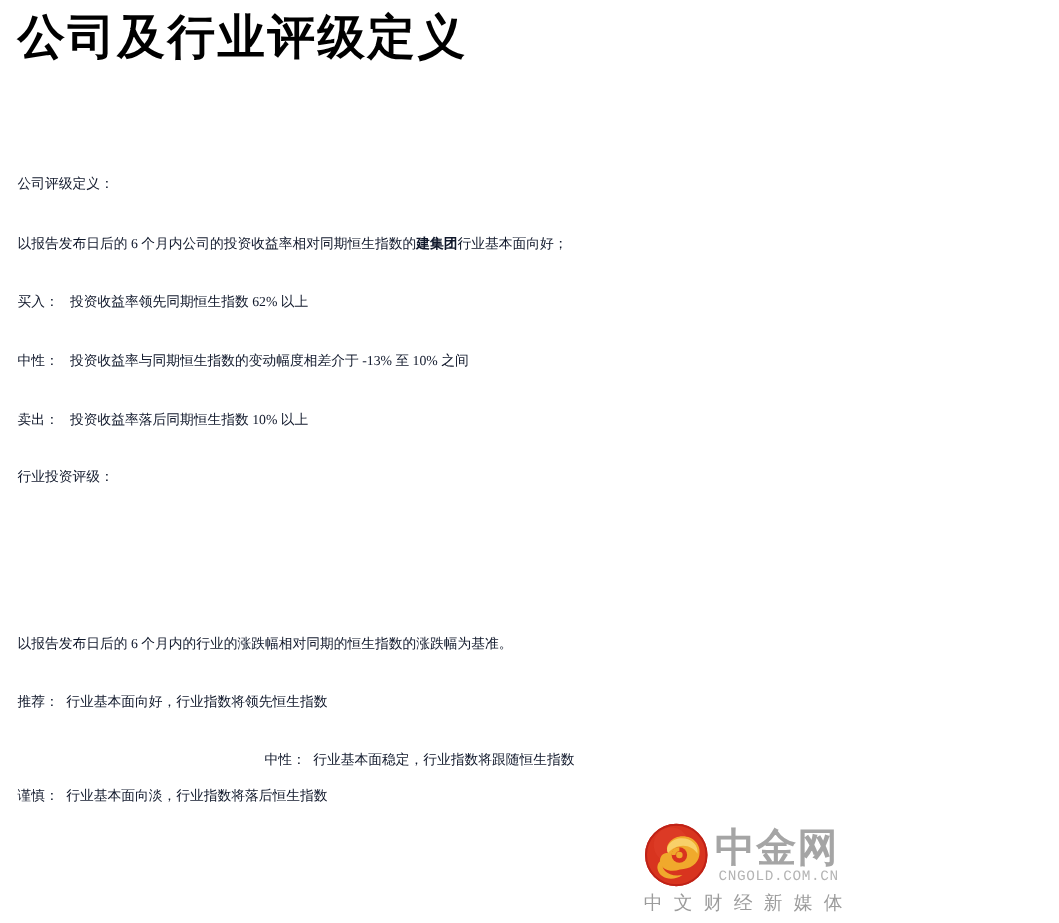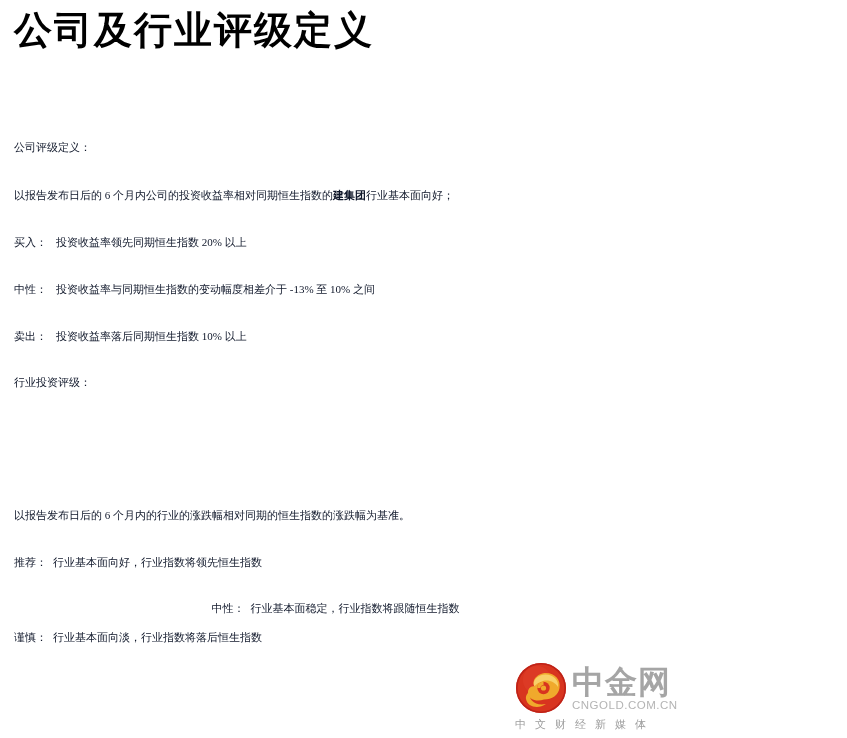--- a/index.html
+++ b/index.html
@@ -45,64 +45,65 @@
   .rating .def-2 { margin-left: 6px; }
 
   
   .watermark {
     position: absolute;
     right: 2px;
     bottom: 6px;
     width: 160px;
     -webkit-user-select: none;
     user-select: none;
+    text-align: right;
   }
   .wm-top { display: flex; align-items: center; }
   .wm-icon { width: 52px; height: 52px; flex: 0 0 52px; display: block; }
   .wm-texts { margin-left: 5px; display: flex; flex-direction: column; }
   .wm-brand {
     font-family: "Liberation Serif", "DejaVu Serif", serif;
     font-size: 32px;
     line-height: 34px;
     font-weight: 700;
     color: #a5a5a5;
     letter-spacing: 1px;
     white-space: nowrap;
   }
   .wm-domain {
-    font-family: Liberation Sans, sans-serif;
+    font-family: Liberation Mono, monospace;
     font-size: 11.5px;
     line-height: 13px;
     letter-spacing: 0.5px;
     color: #b4b4b4;
     white-space: nowrap;
   }
   .wm-tagline {
     margin-top: 3px;
     font-family: "Liberation Sans", "DejaVu Sans", sans-serif;
-    font-size: 11px;
+    font-size: 15px;
     color: #9c9c9c;
     letter-spacing: 9px;
     white-space: nowrap;
   }
 </style>
 </head>
 <body>
 
 <div class="page">
 
   <h1 class="doc-title">公司及行业评级定义</h1>
 
   <div class="content">
 
     <p>公司评级定义：</p>
 
     <p><span>以报告发布日后的 6 个月内公司的投资收益率相对同期恒生指数的</span><span class="bold-seg">建集团</span><span>行业基本面向好；</span></p>
 
-    <p class="rating"><span>买入：</span><span class="def-1">投资收益率领先同期恒生指数 20% 以上</span></p>
+    <p class="rating"><span>买入：</span><span class="def-1">投资收益率领先同期恒生指数 62% 以上</span></p>
 
 
     <p class="rating"><span>中性：</span><span class="def-1">投资收益率与同期恒生指数的变动幅度相差介于 -13% 至 10% 之间</span></p>
 
     <p class="rating"><span>卖出：</span><span class="def-1">投资收益率落后同期恒生指数 10% 以上</span></p>
 
     <p>行业投资评级：</p>
 
     <p>以报告发布日后的 6 个月内的行业的涨跌幅相对同期的恒生指数的涨跌幅为基准。</p>
 

